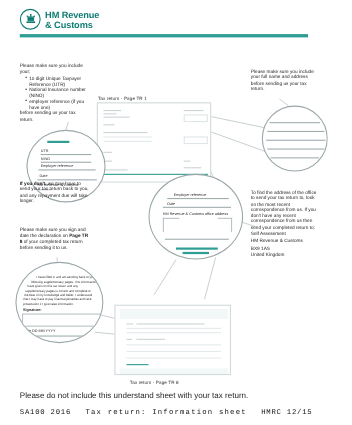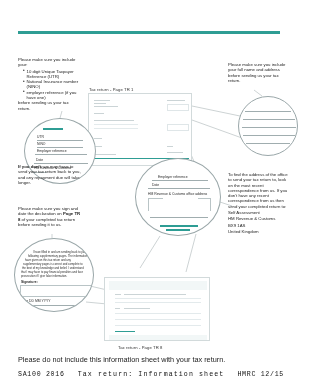--- a/index.html
+++ b/index.html
@@ -101,20 +101,39 @@
     font-family:"Liberation Mono",monospace;
     font-size:6.6px;letter-spacing:0.7px;color:#111;
   }
   .footer .mid{letter-spacing:1.1px;}
 </style>
 </head>
 <body>
 
 <div class="page">
 
+  <div class="logo-wrap">
+    <span class="crown">
+      <svg width="12" height="12" viewBox="0 0 12 12">
+        <g fill="#0e7c73">
+          <rect x="2.1" y="7.4" width="7.8" height="1.5"></rect>
+          <rect x="3" y="3.6" width="6" height="3.4"></rect>
+          <rect x="5.4" y="1.6" width="1.2" height="1.8"></rect>
+          <circle cx="2.9" cy="2.8" r="0.75"></circle>
+          <circle cx="9.1" cy="2.8" r="0.75"></circle>
+          <circle cx="6" cy="1.2" r="0.75"></circle>
+          <rect x="2.6" y="3" width="6.8" height="0.8"></rect>
+        </g>
+      </svg>
+    </span>
+    <span class="logo-text">
+      <span>HM Revenue</span><br>
+      <span>&amp; Customs</span>
+    </span>
+  </div>
   <div class="rule"></div>
 
 
   <svg class="leaders" width="298" height="386" viewBox="0 0 298 386">
     <g stroke="#9aa7a9" stroke-width="0.5" fill="none">
 
       <path d="M62,111 L60,118"></path>
 
       <path d="M94,132 L118,104"></path>
       <path d="M92,152 L118,112"></path>
@@ -249,20 +268,20 @@
   </div>
 
   <div class="note" id="note-address">
     <p>To find the address of the office to send your tax return to, look on the most recent correspondence from us. If you don't have any recent correspondence from us then send your completed return to:</p>
     <p>Self Assessment</p>
     <p>HM Revenue &amp; Customs</p>
     <p>BX9 1AS</p>
     <p>United Kingdom</p>
   </div>
 
-  <div class="closing">Please do not include this information sheet with your tax return.</div>
+  <div class="closing">Please do not include this understand sheet with your tax return.</div>
   <div class="footer">
     <span>SA100 2016</span>
     <span class="mid">Tax return: Information sheet</span>
     <span>HMRC 12/15</span>
   </div>
 
 </div>
 
 </body></html>

